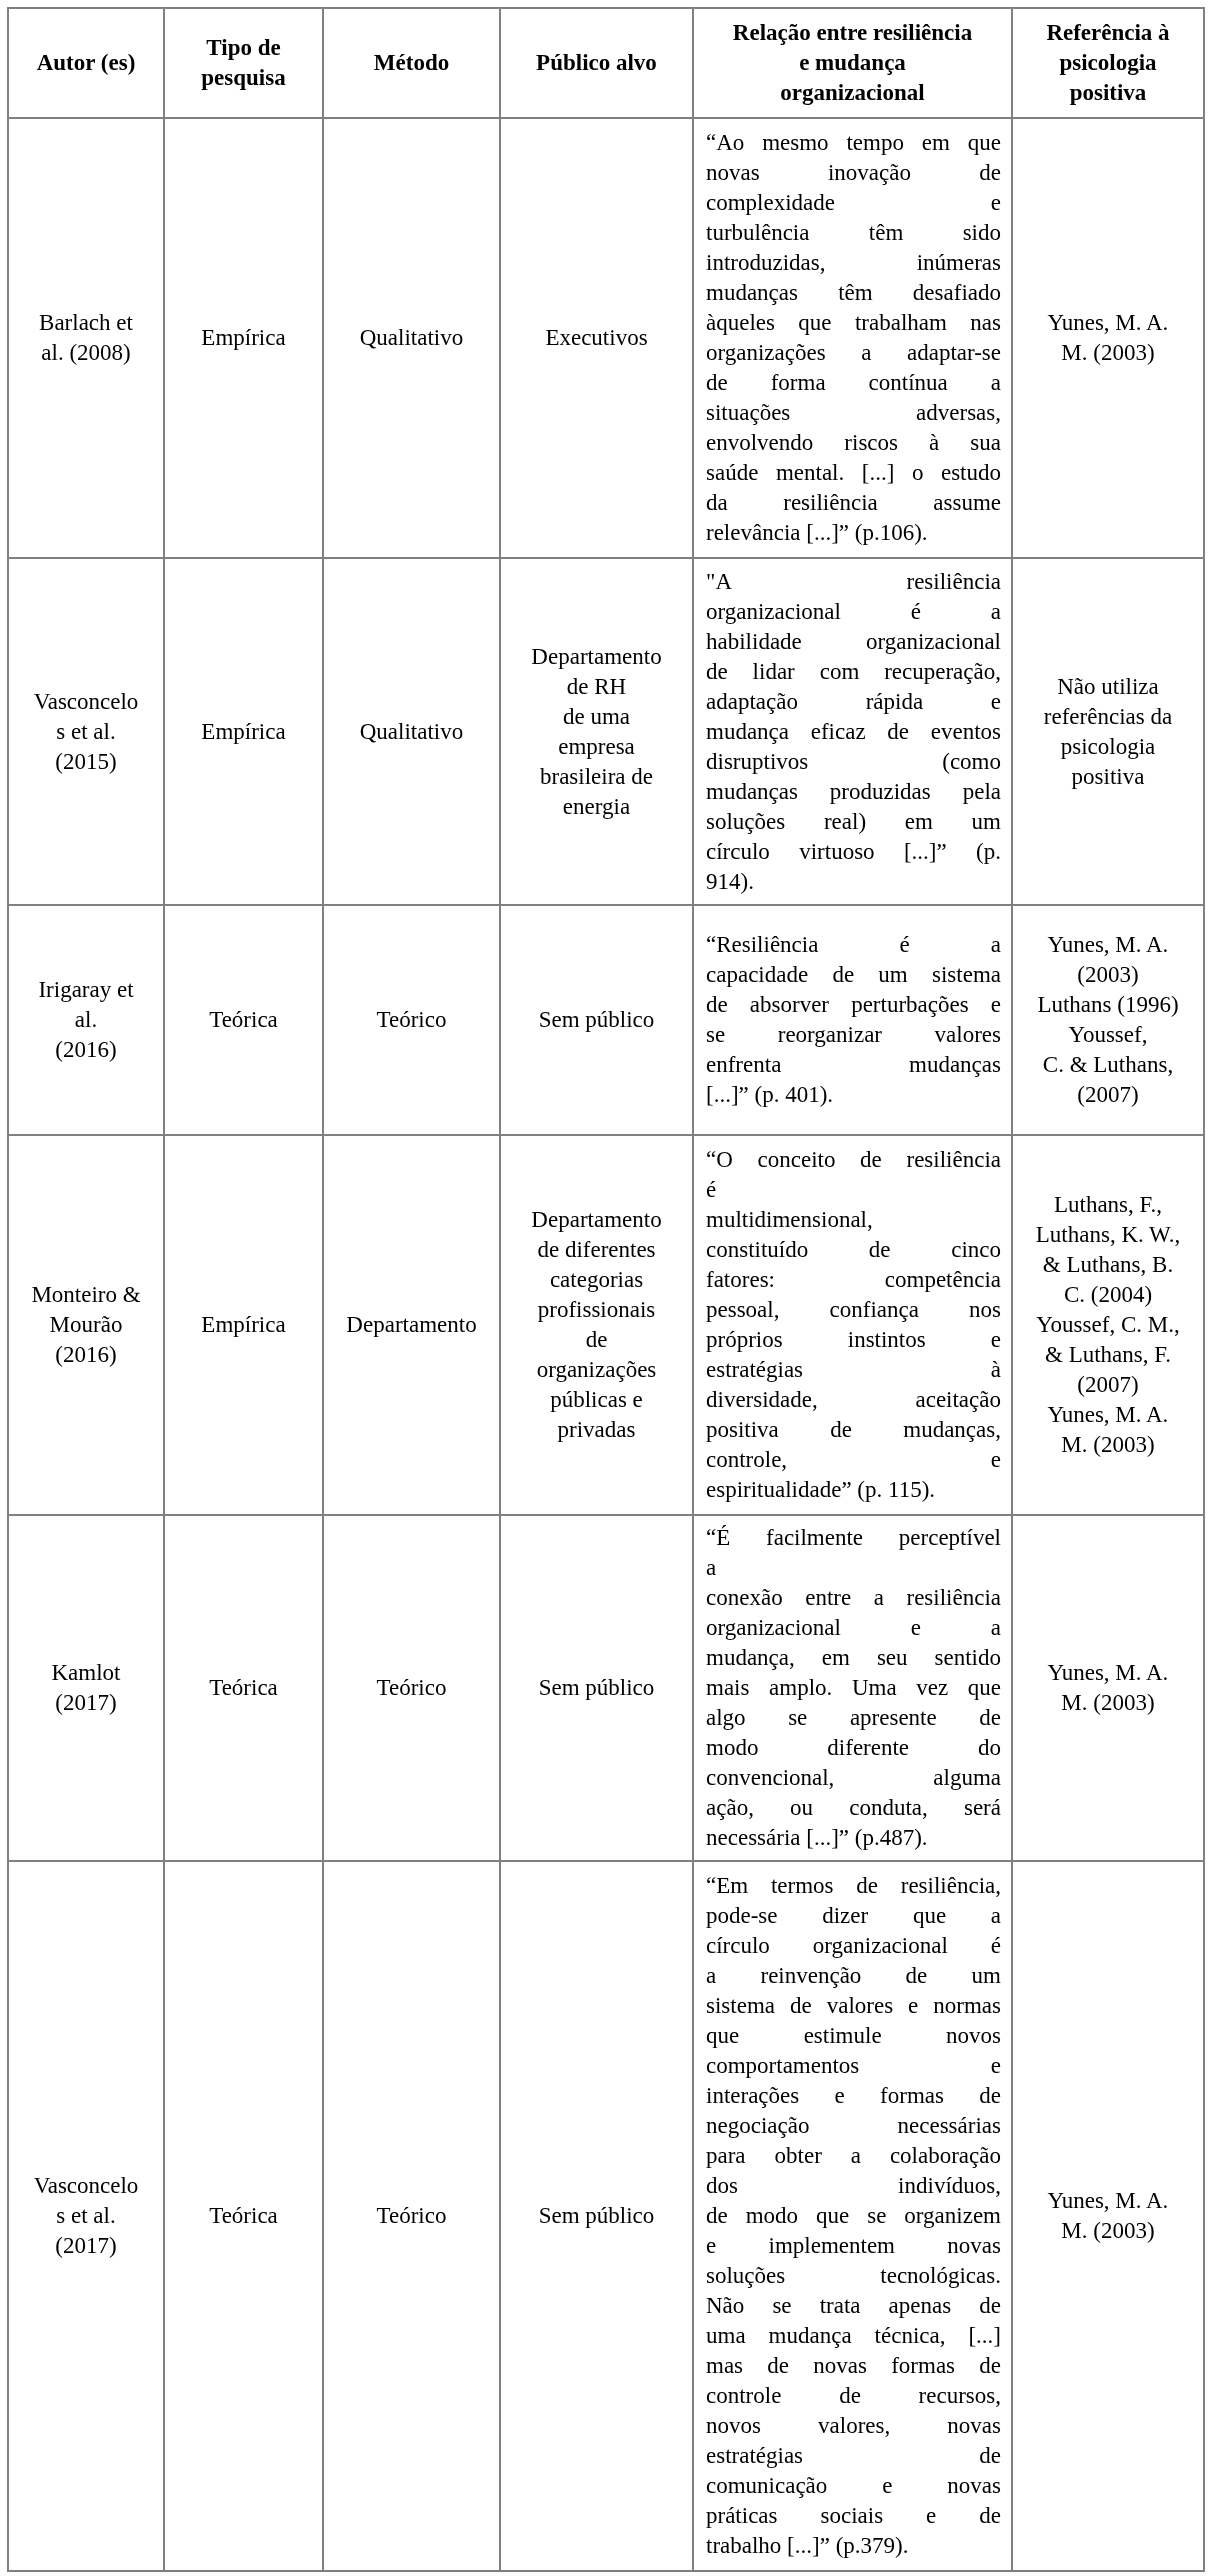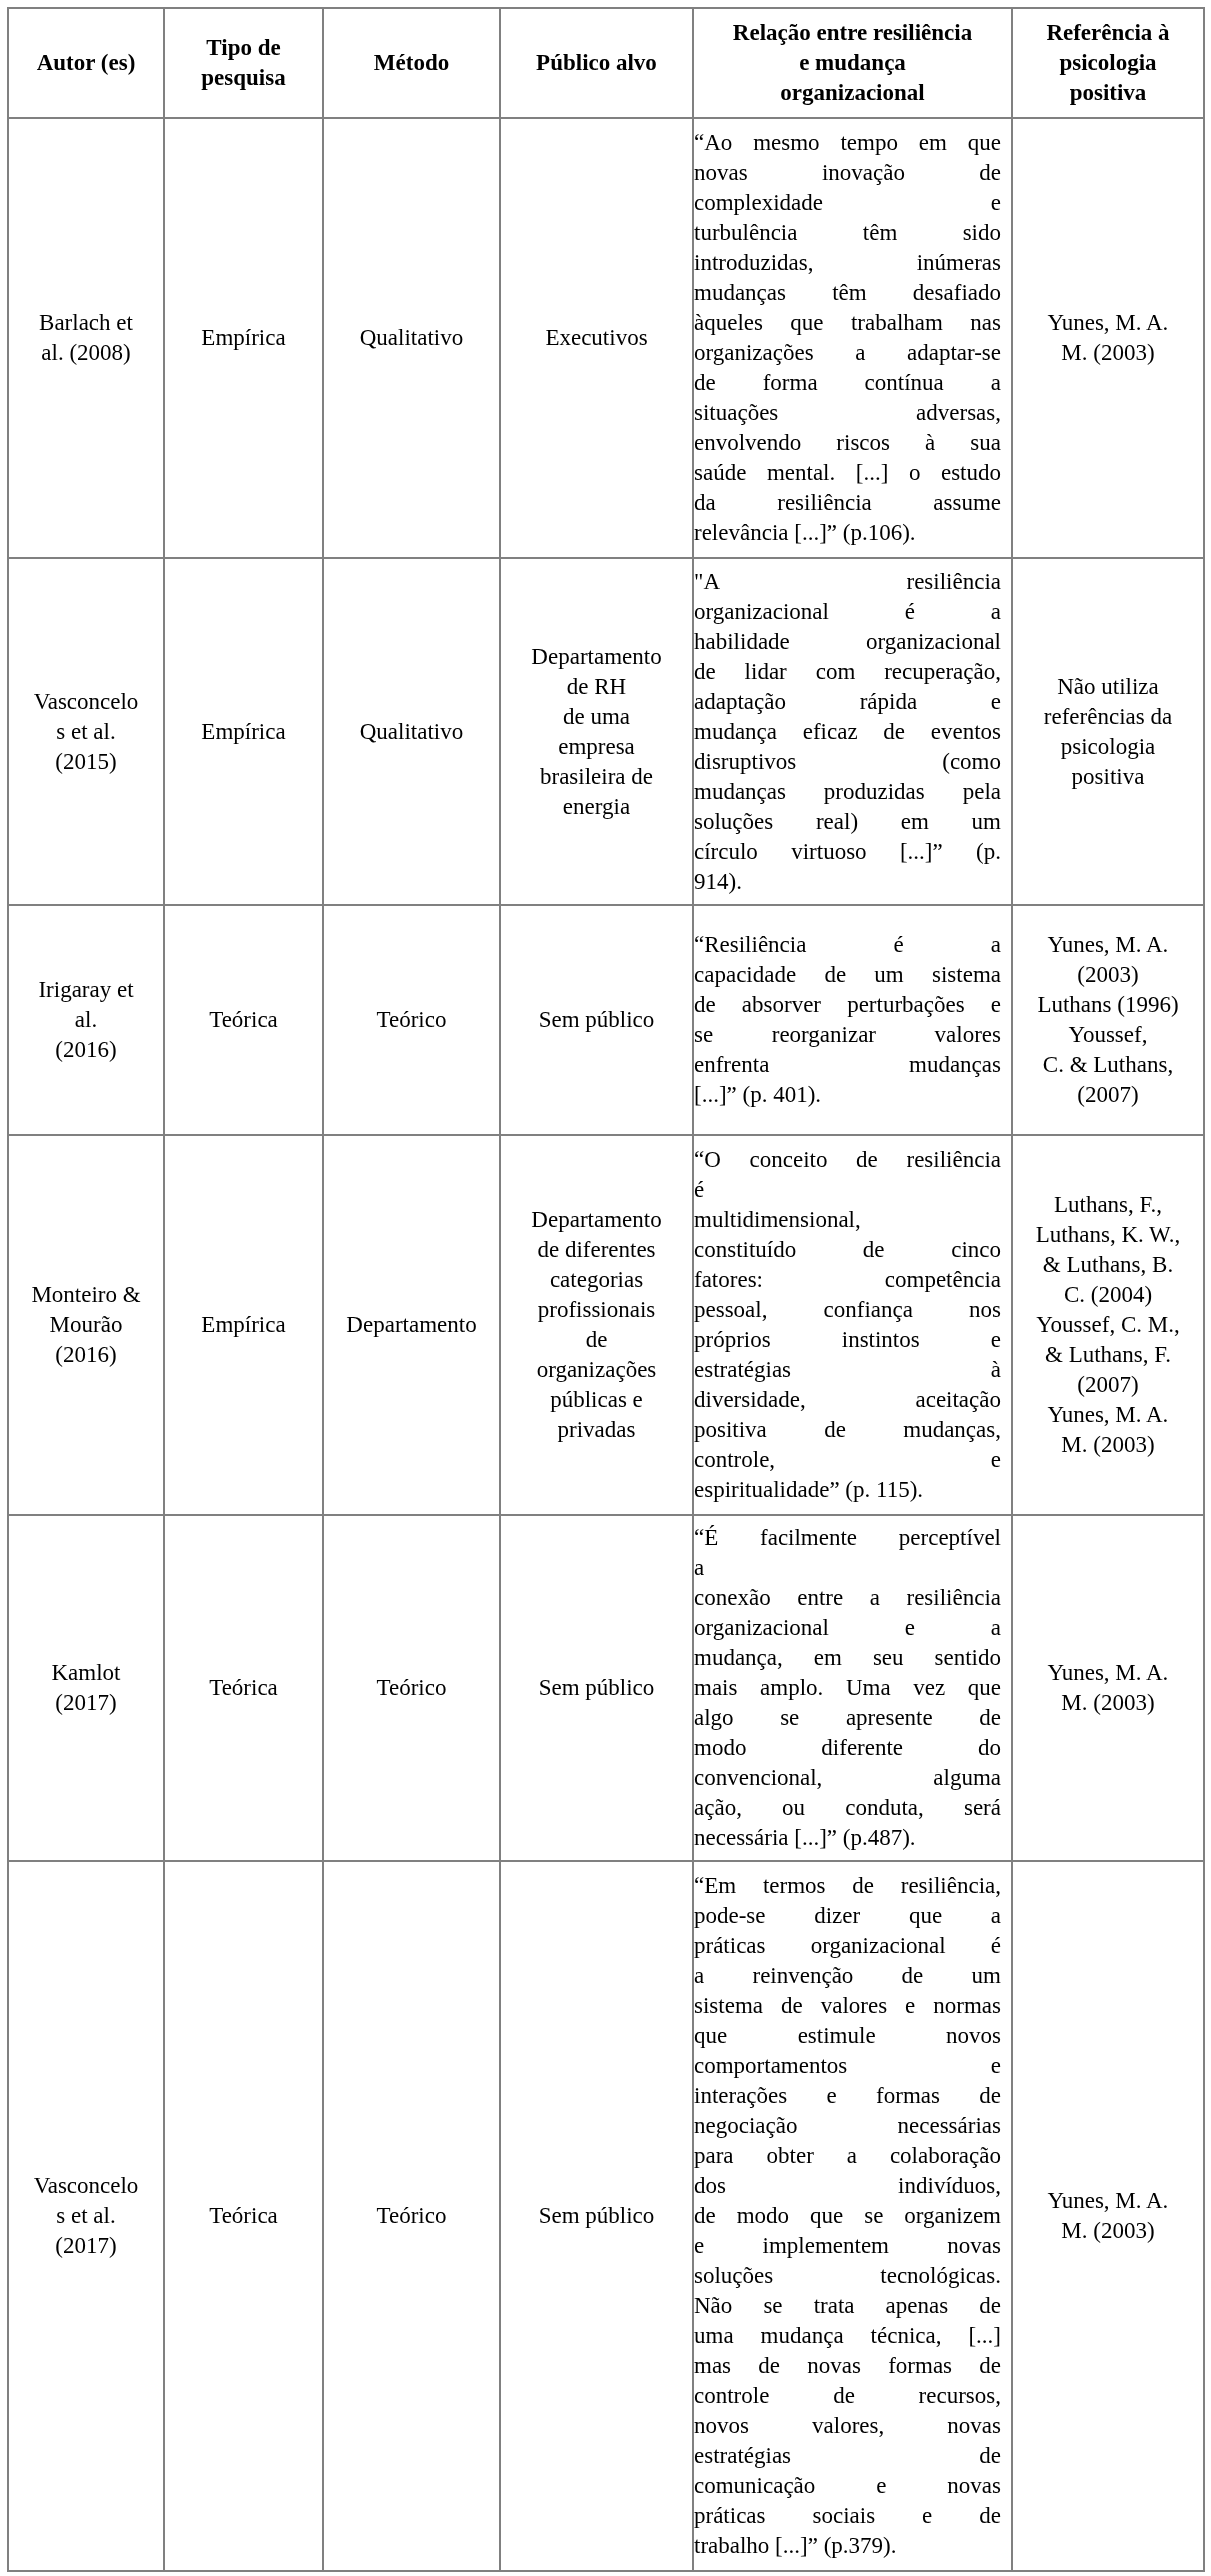--- a/index.html
+++ b/index.html
@@ -18,21 +18,21 @@
     vertical-align: middle;
     text-align: center;
     font-size: 23px;
     line-height: 30px;
     word-wrap: break-word;
   }
   table.review th { font-weight: bold; font-size: 23px; line-height: 30px; }
   table.review td.quote {
     text-align: justify;
     text-align-last: left;
-    padding: 0 10px 0 0;
+    padding: 0 10px 0 12px;
     vertical-align: middle;
   }
   .line { display: block; }
   .quote .line { text-align: justify; text-align-last: justify; }
   .quote .line.last { text-align-last: left; }
   col.c1 { width: 156px; }
   col.c2 { width: 159px; }
   col.c3 { width: 177px; }
   col.c4 { width: 193px; }
   col.c5 { width: 319px; }
@@ -283,21 +283,21 @@
         </td>
       <td>
           <span class="line last">Teórico</span>
         </td>
       <td>
           <span class="line last">Sem público</span>
         </td>
       <td class="quote">
           <span class="line">“Em termos de resiliência,</span>
           <span class="line">pode-se dizer que a</span>
-          <span class="line">práticas organizacional é</span>
+          <span class="line">círculo organizacional é</span>
           <span class="line">a reinvenção de um</span>
           <span class="line">sistema de valores e normas</span>
           <span class="line">que estimule novos</span>
           <span class="line">comportamentos e</span>
           <span class="line">interações e formas de</span>
           <span class="line">negociação necessárias</span>
           <span class="line">para obter a colaboração</span>
           <span class="line">dos indivíduos,</span>
           <span class="line">de modo que se organizem</span>
           <span class="line">e implementem novas</span>

